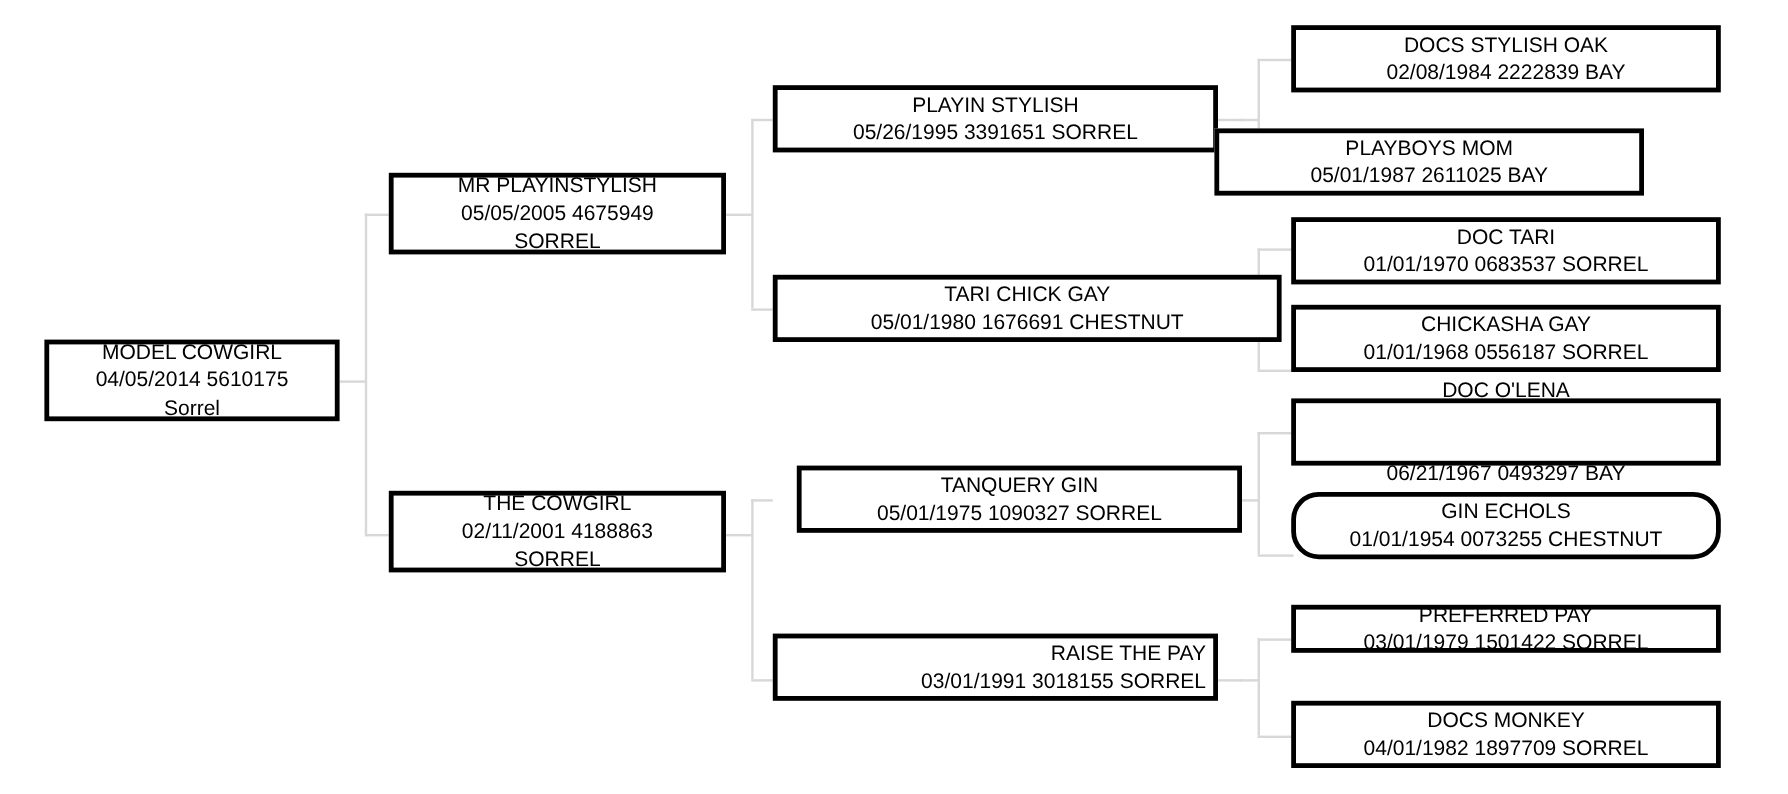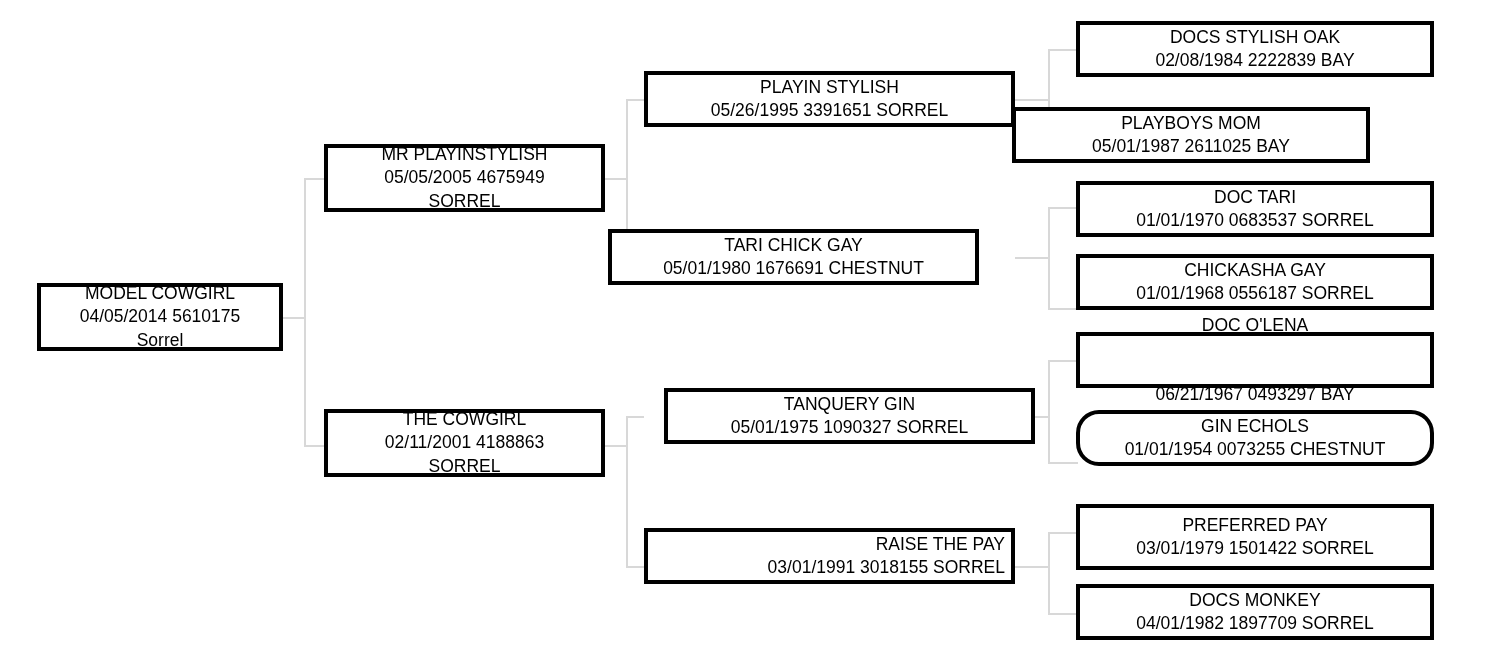--- a/index.html
+++ b/index.html
@@ -112,21 +112,21 @@
     <span class="ln">THE COWGIRL</span>
     <span class="ln">02/11/2001 4188863</span>
     <span class="ln">SORREL</span>
   </div>
 
   <div class="node" style="left:644px; top:71px; width:371px; height:56px;">
     <span class="ln">PLAYIN STYLISH</span>
     <span class="ln">05/26/1995 3391651 SORREL</span>
   </div>
 
-  <div class="node" style="left:608px; top:229px; width:371px; height:56px;align-items:center;">
+  <div class="node" style="left:644px; top:229px; width:424px; height:56px;align-items:center;">
     <span class="ln">TARI CHICK GAY</span>
     <span class="ln">05/01/1980 1676691 CHESTNUT</span>
   </div>
 
   <div class="node" style="left:644px; top:388px; width:371px; height:56px;margin-left:20px;">
     <span class="ln">TANQUERY GIN</span>
     <span class="ln">05/01/1975 1090327 SORREL</span>
   </div>
 
   <div class="node" style="left:644px; top:528px; width:371px; height:56px;align-items:flex-end;">
@@ -157,21 +157,21 @@
   <div class="node" style="left:1076px; top:332px; width:358px; height:56px;gap:46px;">
     <span class="ln">DOC O'LENA</span>
     <span class="ln">06/21/1967 0493297 BAY</span>
   </div>
 
   <div class="node" style="left:1076px; top:410px; width:358px; height:56px;border-radius:23px;">
     <span class="ln">GIN ECHOLS</span>
     <span class="ln">01/01/1954 0073255 CHESTNUT</span>
   </div>
 
-  <div class="node" style="left:1076px; top:504px; width:358px; height:66px;align-items:center;">
+  <div class="node" style="left:1076px; top:504px; width:358px; height:40px;align-items:center;">
     <span class="ln">PREFERRED PAY</span>
     <span class="ln">03/01/1979 1501422 SORREL</span>
   </div>
 
   <div class="node" style="left:1076px; top:584px; width:358px; height:56px;">
     <span class="ln">DOCS MONKEY</span>
     <span class="ln">04/01/1982 1897709 SORREL</span>
   </div>
 
 </div>

